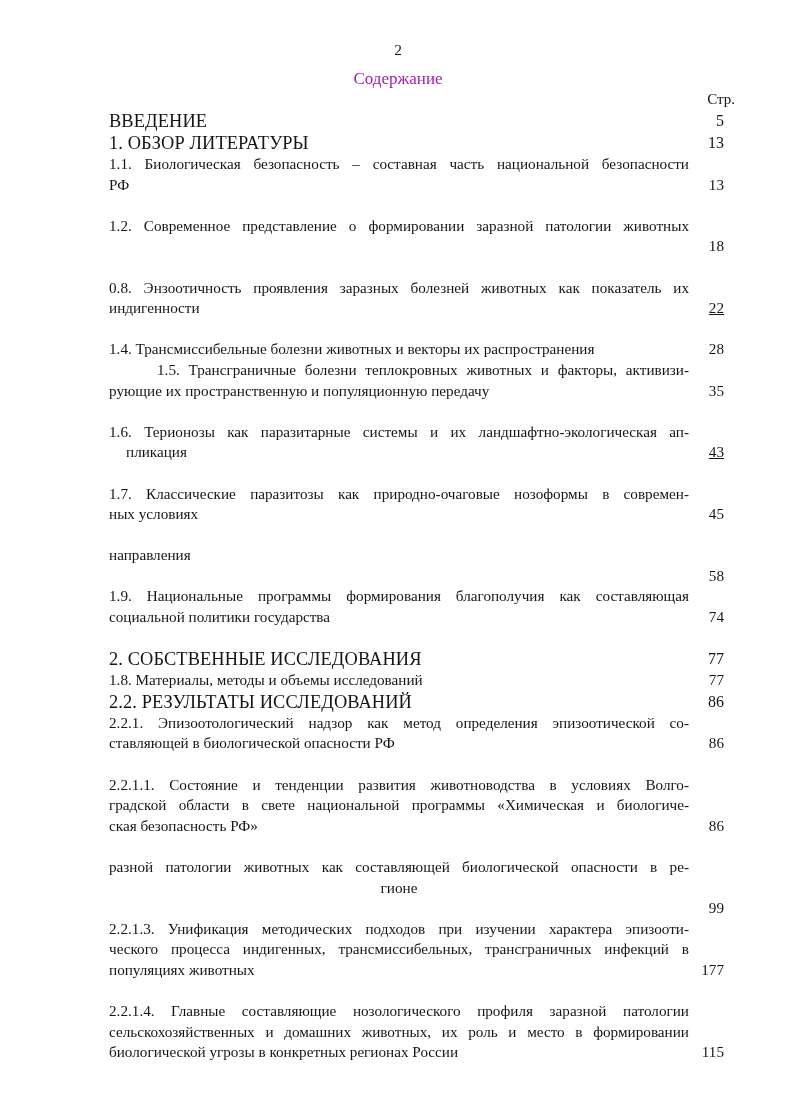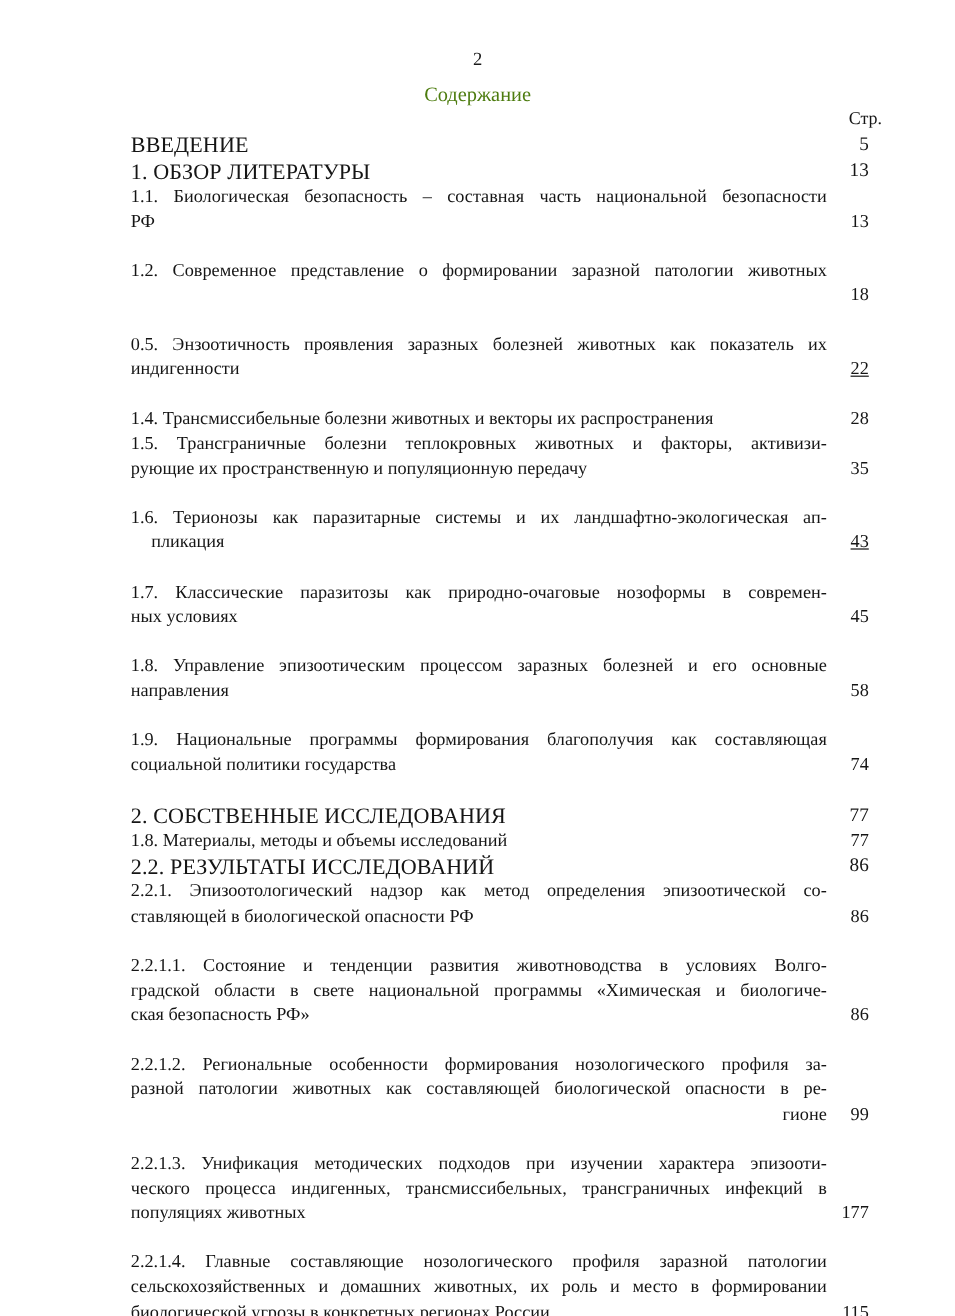--- a/index.html
+++ b/index.html
@@ -29,21 +29,21 @@
     color: #1a1a1a;
   }
   .doc-title {
     position: absolute;
     top: 70px;
     left: 0;
     width: 796px;
     text-align: center;
     font-size: 17px;
     line-height: 1;
-    color: #4d7c0f;
+    color: #a21caf;
   }
   .col-header {
     position: absolute;
     top: 92px;
     left: 0;
     width: 735px;
     text-align: right;
     font-size: 15px;
     line-height: 1;
     color: #151515;
@@ -137,55 +137,54 @@
       </div>
       <div class="entry">
         <span class="txt">
           <span style="display: block; text-align: justify; text-align-last: justify;">1.2. Современное представление о формировании заразной патологии животных</span>
           <span style="display: block; text-align: left;">&nbsp;</span>
         </span>
         <span class="pg" style="top: 20.6px;">18</span>
       </div>
       <div class="entry">
         <span class="txt">
-          <span style="display: block; text-align: justify; text-align-last: justify;">0.5. Энзоотичность проявления заразных болезней животных как показатель их</span>
+          <span style="display: block; text-align: justify; text-align-last: justify;">0.8. Энзоотичность проявления заразных болезней животных как показатель их</span>
           <span style="display: block; text-align: left;">индигенности</span>
         </span>
         <span class="pg" style="top: 20.6px; text-decoration: underline;">22</span>
       </div>
       <div class="entry">
         <span class="txt nojust">
           <span style="display: block; text-align: left;">1.4. Трансмиссибельные болезни животных и векторы их распространения</span>
         </span>
         <span class="pg" style="top: 0px;">28</span>
       </div>
       <div class="entry">
         <span class="txt">
-          <span style="display: block; text-align: justify; text-align-last: justify;">1.5. Трансграничные болезни теплокровных животных и факторы, активизи-</span>
+          <span style="display: block; text-align: justify; text-align-last: justify; margin-left: 48px;">1.5. Трансграничные болезни теплокровных животных и факторы, активизи-</span>
           <span style="display: block; text-align: left;">рующие их пространственную и популяционную передачу</span>
         </span>
         <span class="pg" style="top: 20.6px;">35</span>
       </div>
       <div class="entry">
         <span class="txt">
           <span style="display: block; text-align: justify; text-align-last: justify;">1.6. Терионозы как паразитарные системы и их ландшафтно-экологическая ап-</span>
           <span style="display: block; text-align: left; margin-left: 17px;">пликация</span>
         </span>
         <span class="pg" style="top: 20.6px; text-decoration: underline;">43</span>
       </div>
       <div class="entry">
         <span class="txt">
           <span style="display: block; text-align: justify; text-align-last: justify;">1.7. Классические паразитозы  как природно-очаговые  нозоформы в современ-</span>
           <span style="display: block; text-align: left;">ных условиях</span>
         </span>
         <span class="pg" style="top: 20.6px;">45</span>
       </div>
       <div class="entry">
         <span class="txt">
-          <span style="display: block; text-align: justify; text-align-last: justify;">1.8. Управление эпизоотическим процессом заразных болезней и его основные</span>
           <span style="display: block; text-align: left;">направления</span>
         </span>
         <span class="pg" style="top: 20.6px;">58</span>
       </div>
       <div class="entry">
         <span class="txt">
           <span style="display: block; text-align: justify; text-align-last: justify;">1.9. Национальные программы формирования благополучия как составляющая</span>
           <span style="display: block; text-align: left;">социальной политики государства</span>
         </span>
         <span class="pg" style="top: 20.6px;">74</span>
@@ -218,23 +217,22 @@
       <div class="entry">
         <span class="txt">
           <span style="display: block; text-align: justify; text-align-last: justify;">2.2.1.1.  Состояние и тенденции развития животноводства в условиях Волго-</span>
           <span style="display: block; text-align: justify; text-align-last: justify;">градской области в свете национальной программы «Химическая и биологиче-</span>
           <span style="display: block; text-align: left;">ская безопасность РФ»</span>
         </span>
         <span class="pg" style="top: 41.2px;">86</span>
       </div>
       <div class="entry">
         <span class="txt">
-          <span style="display: block; text-align: justify; text-align-last: justify;">2.2.1.2.  Региональные особенности формирования нозологического профиля за-</span>
           <span style="display: block; text-align: justify; text-align-last: justify;">разной патологии животных как составляющей биологической опасности в ре-</span>
-          <span style="display: block; text-align: right;">гионе</span>
+          <span style="display: block; text-align: center;">гионе</span>
         </span>
         <span class="pg" style="top: 41.2px;">99</span>
       </div>
       <div class="entry">
         <span class="txt">
           <span style="display: block; text-align: justify; text-align-last: justify;">2.2.1.3.  Унификация методических подходов при изучении характера эпизооти-</span>
           <span style="display: block; text-align: justify; text-align-last: justify;">ческого процесса индигенных, трансмиссибельных, трансграничных инфекций в</span>
           <span style="display: block; text-align: left;">популяциях животных</span>
         </span>
         <span class="pg" style="top: 41.2px;">177</span>

